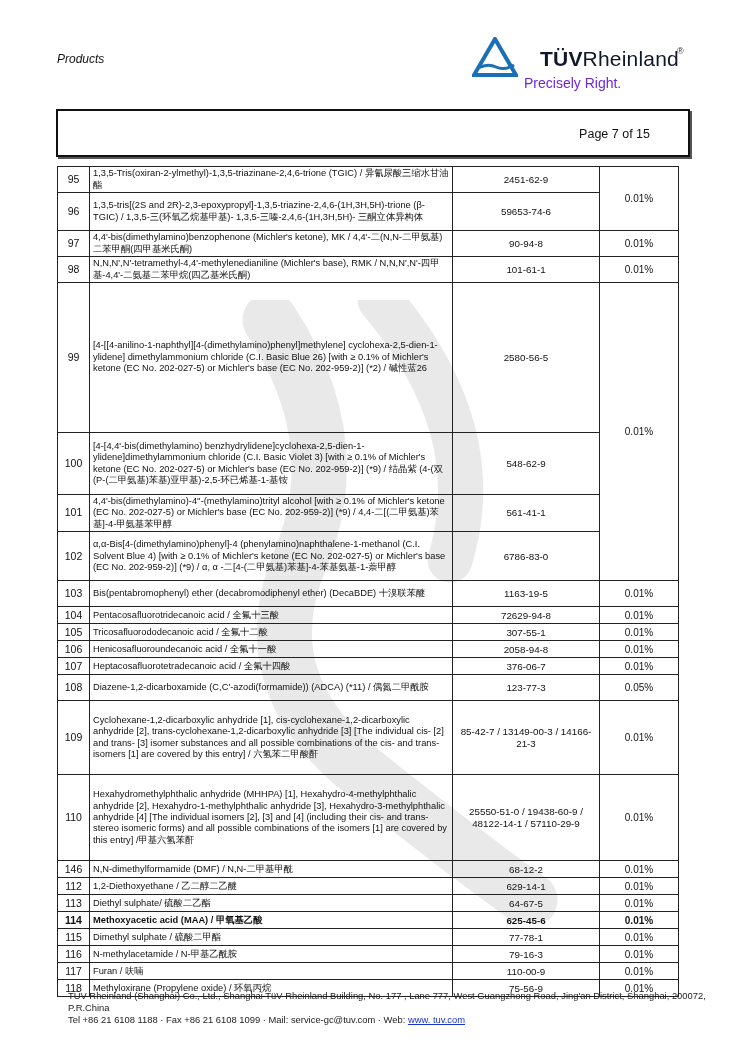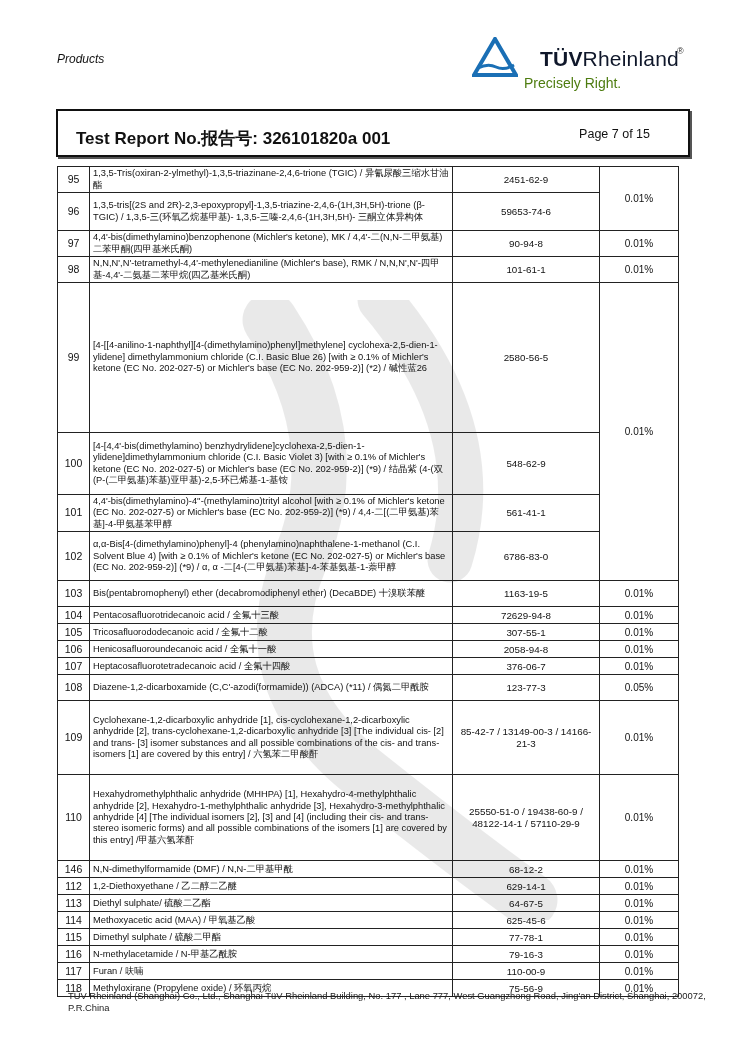--- a/index.html
+++ b/index.html
@@ -4,21 +4,21 @@
 <style>
   html, body { margin:0; padding:0; background:#ffffff; }
   body { width:750px; height:1060px; position:relative; overflow:hidden;
          font-family:"Liberation Sans", "DejaVu Sans", sans-serif; color:#111; }
   .products { position:absolute; left:57px; top:52px; font-size:12px; font-weight:normal; font-style:italic; }
   .logo { position:absolute; left:472px; top:37px; width:230px; height:60px; }
   .logo svg { position:absolute; left:0; top:0; }
   .logo .brand { position:absolute; left:52px; top:10px; font-size:21px; color:#0f172a; letter-spacing:0.2px; white-space:nowrap;margin-left:16px; }
   .logo .brand b { font-weight:bold; }
   .logo .reg { position:absolute; left:205px; top:9px; font-size:9px; color:#333; }
-  .logo .tagline { position:absolute; left:52px; top:38px; font-size:14px; color:#4d7c0f; white-space:nowrap; }
+  .logo .tagline { position:absolute; left:52px; top:38px; font-size:14px; color:#6d28d9; white-space:nowrap; }
   .title-box { position:absolute; left:56px; top:109px; width:630px; height:44px; border:2px solid #111; box-shadow:2px 2px 0 #555; }
   .title-box .title { position:absolute; left:18px; top:16px; font-size:17px; font-weight:bold; white-space:nowrap; }
   .title-box .page { position:absolute; right:38px; top:16px; font-size:12.5px; white-space:nowrap; }
   table.main { position:absolute; left:57px; top:166px; width:621px; border-collapse:collapse; table-layout:fixed; font-size:9.3px; line-height:11.4px;padding-left:32px; }
   table.main td { border:1px solid #222; padding:1px 3px; vertical-align:middle; }
   td.no { text-align:center; font-size:10.5px; }
   td.cas { text-align:center; font-size:9.8px; }
   td.lim { text-align:center; font-size:10px; }
   td.name { text-align:left; }
   .watermark { position:absolute; left:230px; top:300px; width:330px; height:620px; opacity:0.12; pointer-events:none; }
@@ -34,21 +34,20 @@
   <svg width="46" height="40" viewBox="0 0 46 40">
     <polygon points="23,2 44,38 2,38" fill="none" stroke="#1a6fb5" stroke-width="4"></polygon>
     <path d="M6,31 Q16,26 24,30 T42,28" fill="none" stroke="#1a6fb5" stroke-width="3"></path>
   </svg>
   <div class="brand"><b>TÜV</b><span>Rheinland</span></div>
   <div class="reg">®</div>
   <div class="tagline">Precisely Right.</div>
 </div>
 
 <div class="title-box">
-  <div class="title">Test Report No.报告号: 326101820a 001</div>
   <div class="page">Page 7 of 15</div>
 </div>
 
 <svg class="watermark" viewBox="0 0 330 620">
   <path d="M40,20 Q120,140 70,260 Q20,380 130,470 Q230,550 300,600" fill="none" stroke="#555" stroke-width="55" stroke-linecap="round"></path>
   <path d="M150,0 Q260,130 220,260" fill="none" stroke="#555" stroke-width="45" stroke-linecap="round"></path>
 </svg>
 
 <table class="main">
   <colgroup>
@@ -161,21 +160,21 @@
         <td class="name">1,2-Diethoxyethane / 乙二醇二乙醚</td>
         <td class="cas">629-14-1</td>
         <td class="lim">0.01%</td>
       </tr>
       <tr style="height: 17px;">
         <td class="no">113</td>
         <td class="name">Diethyl sulphate/ 硫酸二乙酯</td>
         <td class="cas">64-67-5</td>
         <td class="lim">0.01%</td>
       </tr>
-      <tr style="height: 17px;">
+      <tr style="height: 17px; font-weight: bold;">
         <td class="no">114</td>
         <td class="name">Methoxyacetic acid (MAA) / 甲氧基乙酸</td>
         <td class="cas">625-45-6</td>
         <td class="lim">0.01%</td>
       </tr>
       <tr style="height: 17px;">
         <td class="no">115</td>
         <td class="name">Dimethyl sulphate / 硫酸二甲酯</td>
         <td class="cas">77-78-1</td>
         <td class="lim">0.01%</td>
@@ -196,13 +195,14 @@
         <td class="no">118</td>
         <td class="name">Methyloxirane (Propylene oxide) / 环氧丙烷</td>
         <td class="cas">75-56-9</td>
         <td class="lim">0.01%</td>
       </tr>
     </tbody>
 </table>
 
 <div class="footer">
   <div>TÜV Rheinland (Shanghai) Co., Ltd., Shanghai TüV Rheinland Building, No. 177 , Lane 777, West Guangzhong Road, Jing'an District, Shanghai, 200072, P.R.China</div>
+  <div><span>Tel +86 21 6108 1188 · Fax +86 21 6108 1099 · Mail: service-gc@tuv.com · Web: </span><a>www. tuv.com</a></div>
 </div>
 
 </body></html>

